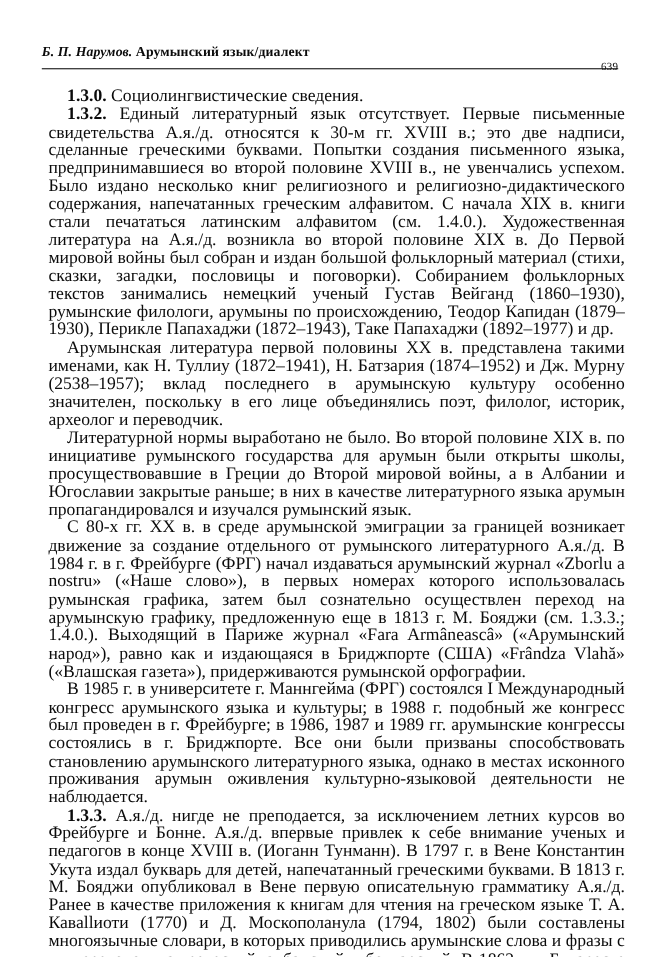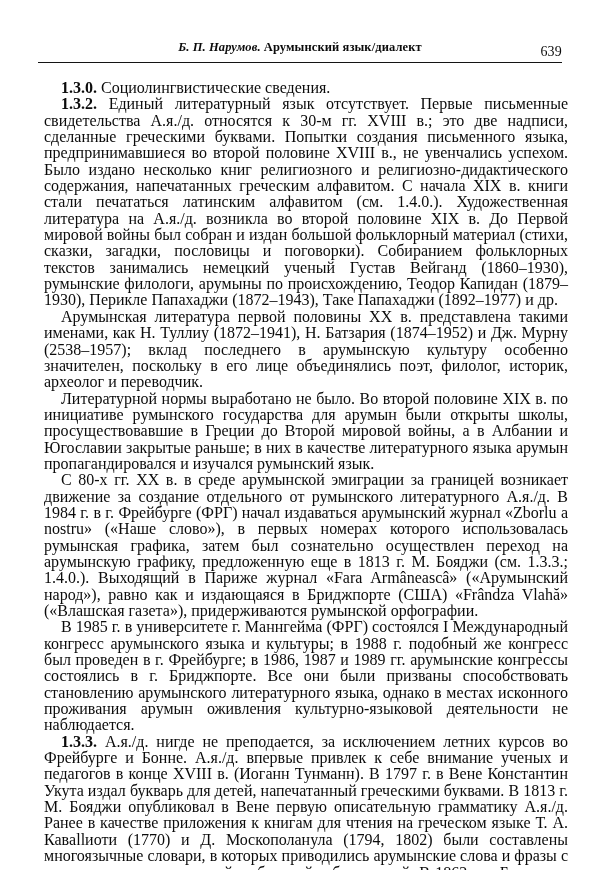--- a/index.html
+++ b/index.html
@@ -18,40 +18,39 @@
     color: #0b0b0b;
   }
   .running-head {
     position: absolute;
     left: 38px;
     right: 38px;
     top: 40px;
     height: 18px;
     display: flex;
     align-items: baseline;
-    justify-content: center;
     font-size: 12.5px;
   }
   .rh-center {
     white-space: nowrap;
   }
   .rh-author {
     font-style: italic;
     font-weight: bold;
     letter-spacing: 0.1px;
   }
   .rh-title {
     font-weight: bold;
     letter-spacing: 0.1px;
   }
   .folio {
     position: absolute;
     right: 0;
-    top: 4px;
-    font-size: 14px;
+    top: 16px;
+    font-size: 10px;
     font-weight: normal;
     letter-spacing: 0.2px;
   }
   .head-rule {
     position: absolute;
     left: 38px;
     top: 62px;
     width: 524px;
     height: 0;
     border-top: 1.6px solid #141414;

